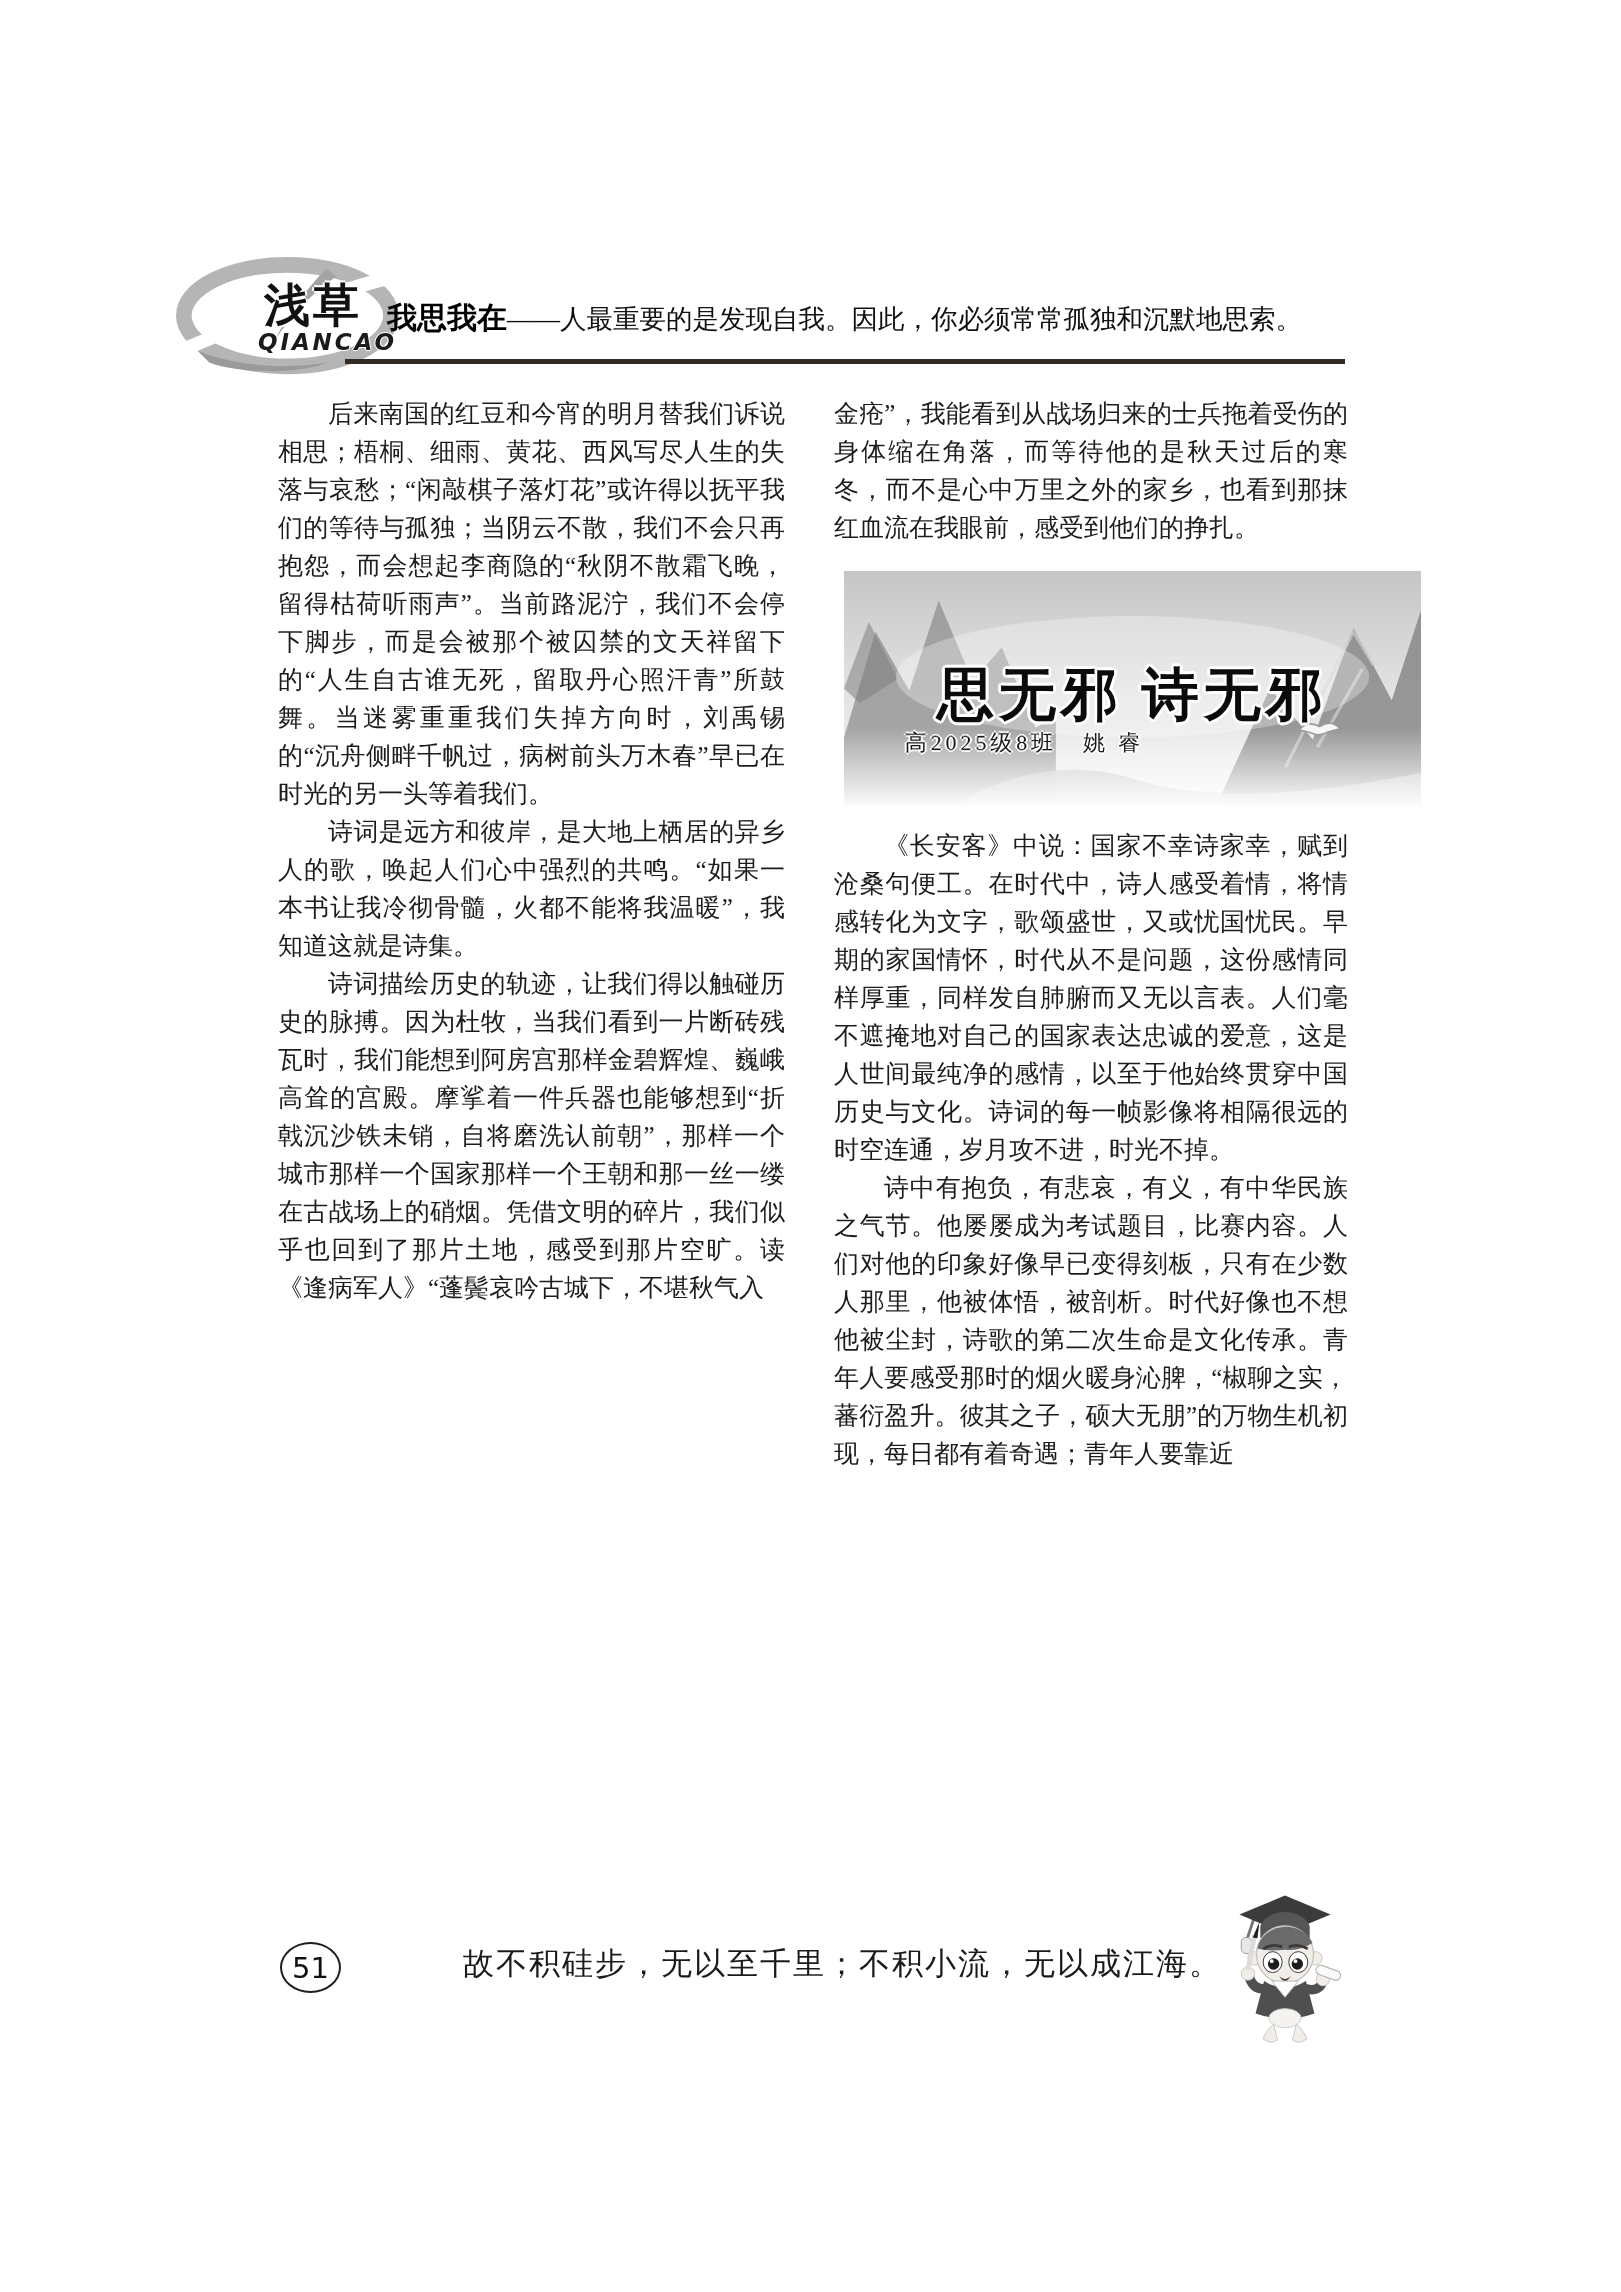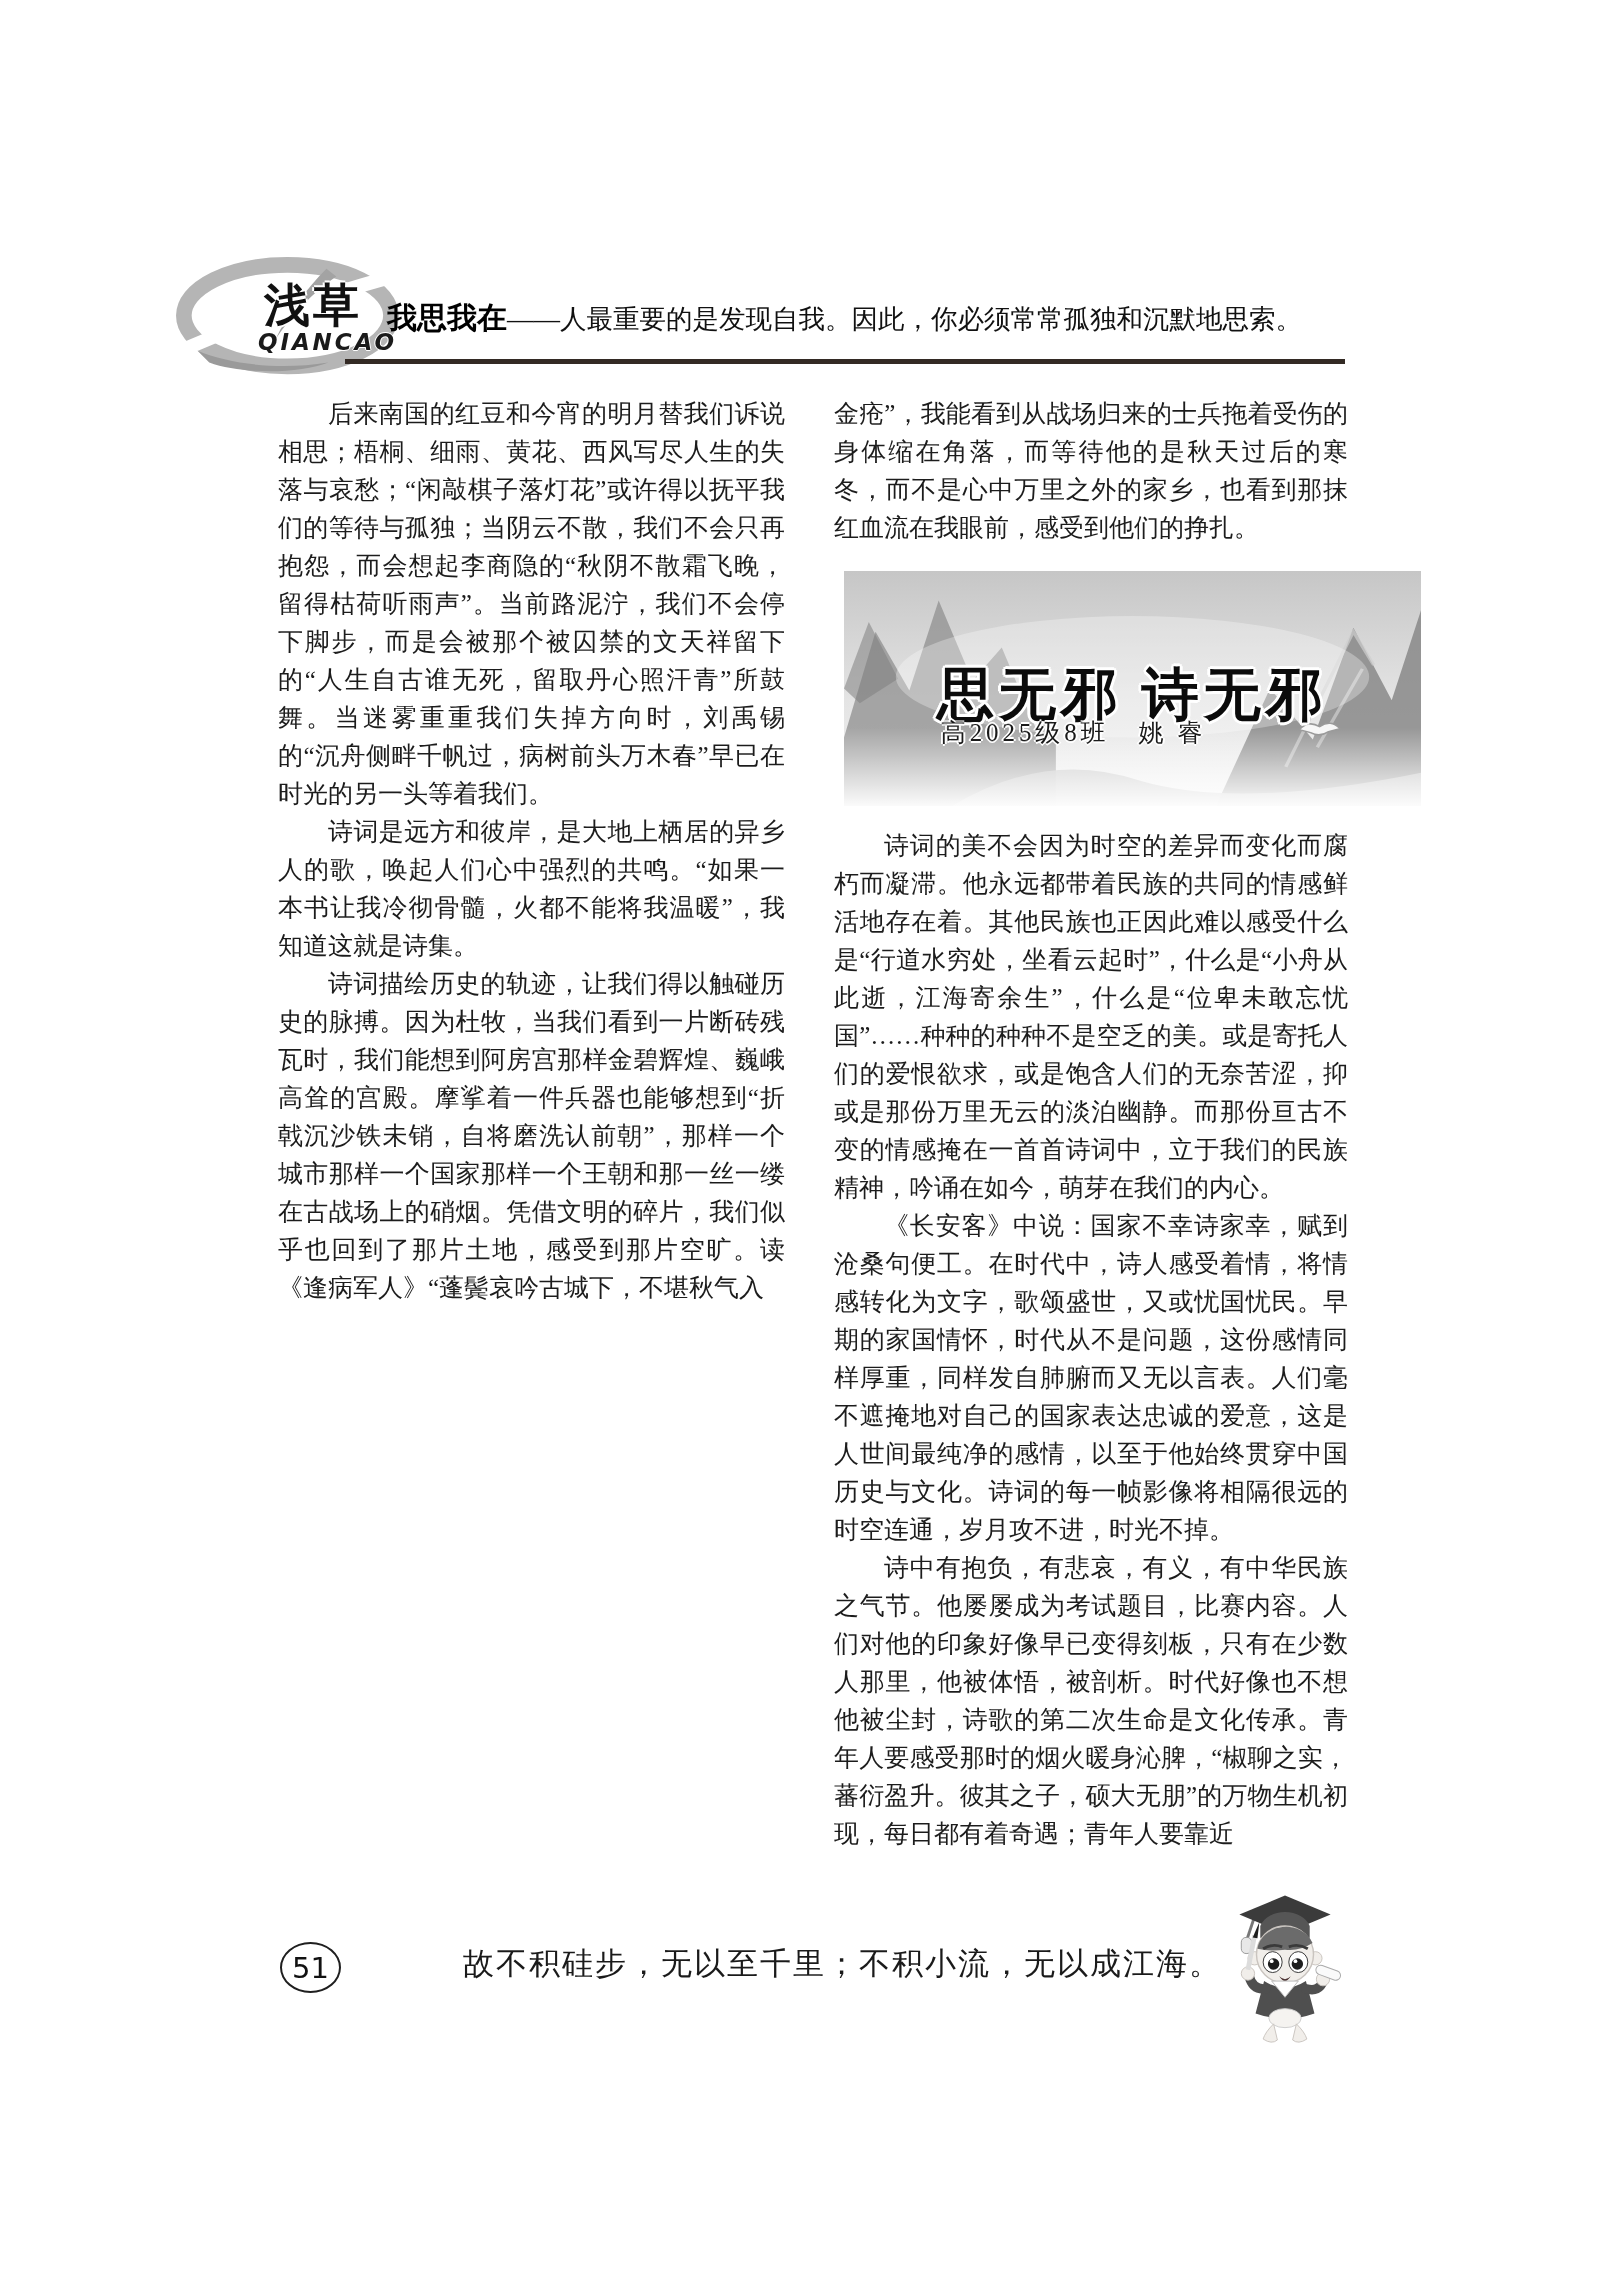--- a/index.html
+++ b/index.html
@@ -41,23 +41,22 @@
     overflow:hidden;background:#f9a8d4;
   }
   .banner svg.bg{position:absolute;left:0;top:0;width:100%;height:100%;}
   .banner-title{
     position:absolute;left:0;top:86px;width:100%;text-align:center;
     font-size:57px;font-weight:900;letter-spacing:4.9px;color:#0b0b0b;
     font-family:"Liberation Serif",serif;
     text-shadow:-2.9px 0 #fff,2.9px 0 #fff,0 -2.9px #fff,0 2.9px #fff,-2px -2px #fff,2px 2px #fff,-2px 2px #fff,2px -2px #fff;
   }
   .banner-byline{
-    position:absolute;left:61px;top:145px;font-size:25px;letter-spacing:3.9px;color:#1a1a1a;
+    position:absolute;left:61px;top:157px;font-size:22px;letter-spacing:3.9px;color:#1a1a1a;
     text-shadow:-2px 0 #fff,2px 0 #fff,0 -2px #fff,0 2px #fff;
-    margin-left:36px;
   }
   
   .page-num{
     position:absolute;left:280px;top:1942px;width:61px;height:51px;
     border:2.9px solid #1f1f1f;border-radius:50%;box-sizing:border-box;
     display:flex;align-items:center;justify-content:center;
     font-size:29px;font-family:"DejaVu Sans",sans-serif;color:#111;
   }
   .footer-quote{
     position:absolute;left:463px;top:1943px;font-size:31px;letter-spacing:2px;
@@ -120,21 +119,20 @@
         <rect y="160" width="512" height="80" fill="url(#mist)"></rect>
         <g>
           <path d="M404,162 q8,-10 18,-3 q10,-8 18,2 l-10,3 q-8,6 -16,1 Z" fill="#f7f7f7" stroke="#9a9a9a" stroke-width="1.5"></path>
         </g>
       </svg>
     </span>
     <div class="banner-title">思无邪 诗无邪</div>
     <div class="banner-byline">高2025级8班　姚 睿</div>
   </div>
 
-  <p class="indent">诗词的美不会因为时空的差异而变化而腐朽而凝滞。他永远都带着民族的共同的情感鲜活地存在着。其他民族也正因此难以感受什么是“行道水穷处，坐看云起时”，什么是“小舟从此逝，江海寄余生”，什么是“位卑未敢忘忧国”……种种的种种不是空乏的美。或是寄托人们的爱恨欲求，或是饱含人们的无奈苦涩，抑或是那份万里无云的淡泊幽静。而那份亘古不变的情感掩在一首首诗词中，立于我们的民族精神，吟诵在如今，萌芽在我们的内心。</p>
   <p class="indent">《长安客》中说：国家不幸诗家幸，赋到沧桑句便工。在时代中，诗人感受着情，将情感转化为文字，歌颂盛世，又或忧国忧民。早期的家国情怀，时代从不是问题，这份感情同样厚重，同样发自肺腑而又无以言表。人们毫不遮掩地对自己的国家表达忠诚的爱意，这是人世间最纯净的感情，以至于他始终贯穿中国历史与文化。诗词的每一帧影像将相隔很远的时空连通，岁月攻不进，时光不掉。</p>
   <p class="indent">诗中有抱负，有悲哀，有义，有中华民族之气节。他屡屡成为考试题目，比赛内容。人们对他的印象好像早已变得刻板，只有在少数人那里，他被体悟，被剖析。时代好像也不想他被尘封，诗歌的第二次生命是文化传承。青年人要感受那时的烟火暖身沁脾，“椒聊之实，蕃衍盈升。彼其之子，硕大无朋”的万物生机初现，每日都有着奇遇；青年人要靠近</p>
 </div>
 
 <div class="page-num">
   <span>51</span>
 </div>
 
 <div class="footer-quote">故不积硅步，无以至千里；不积小流，无以成江海。</div>
 

